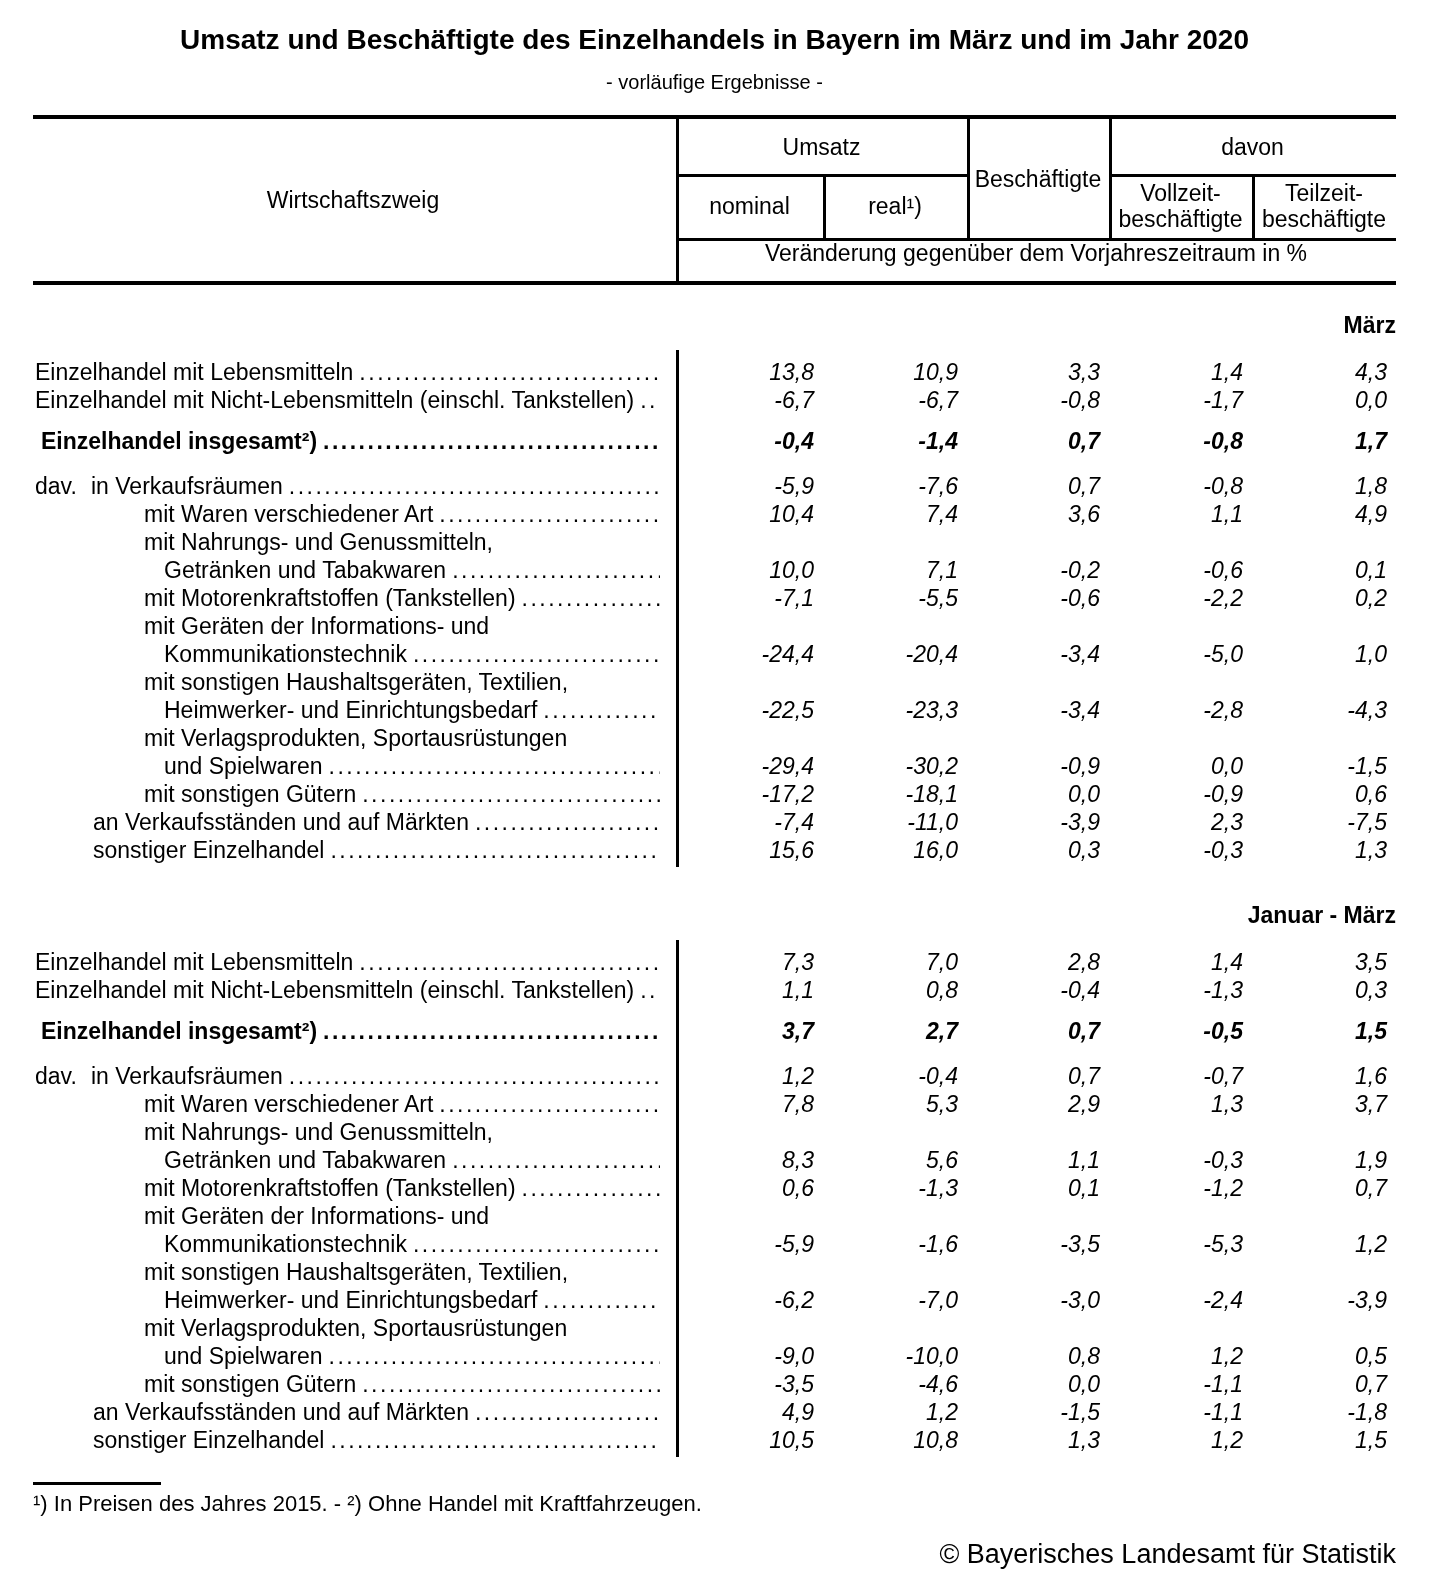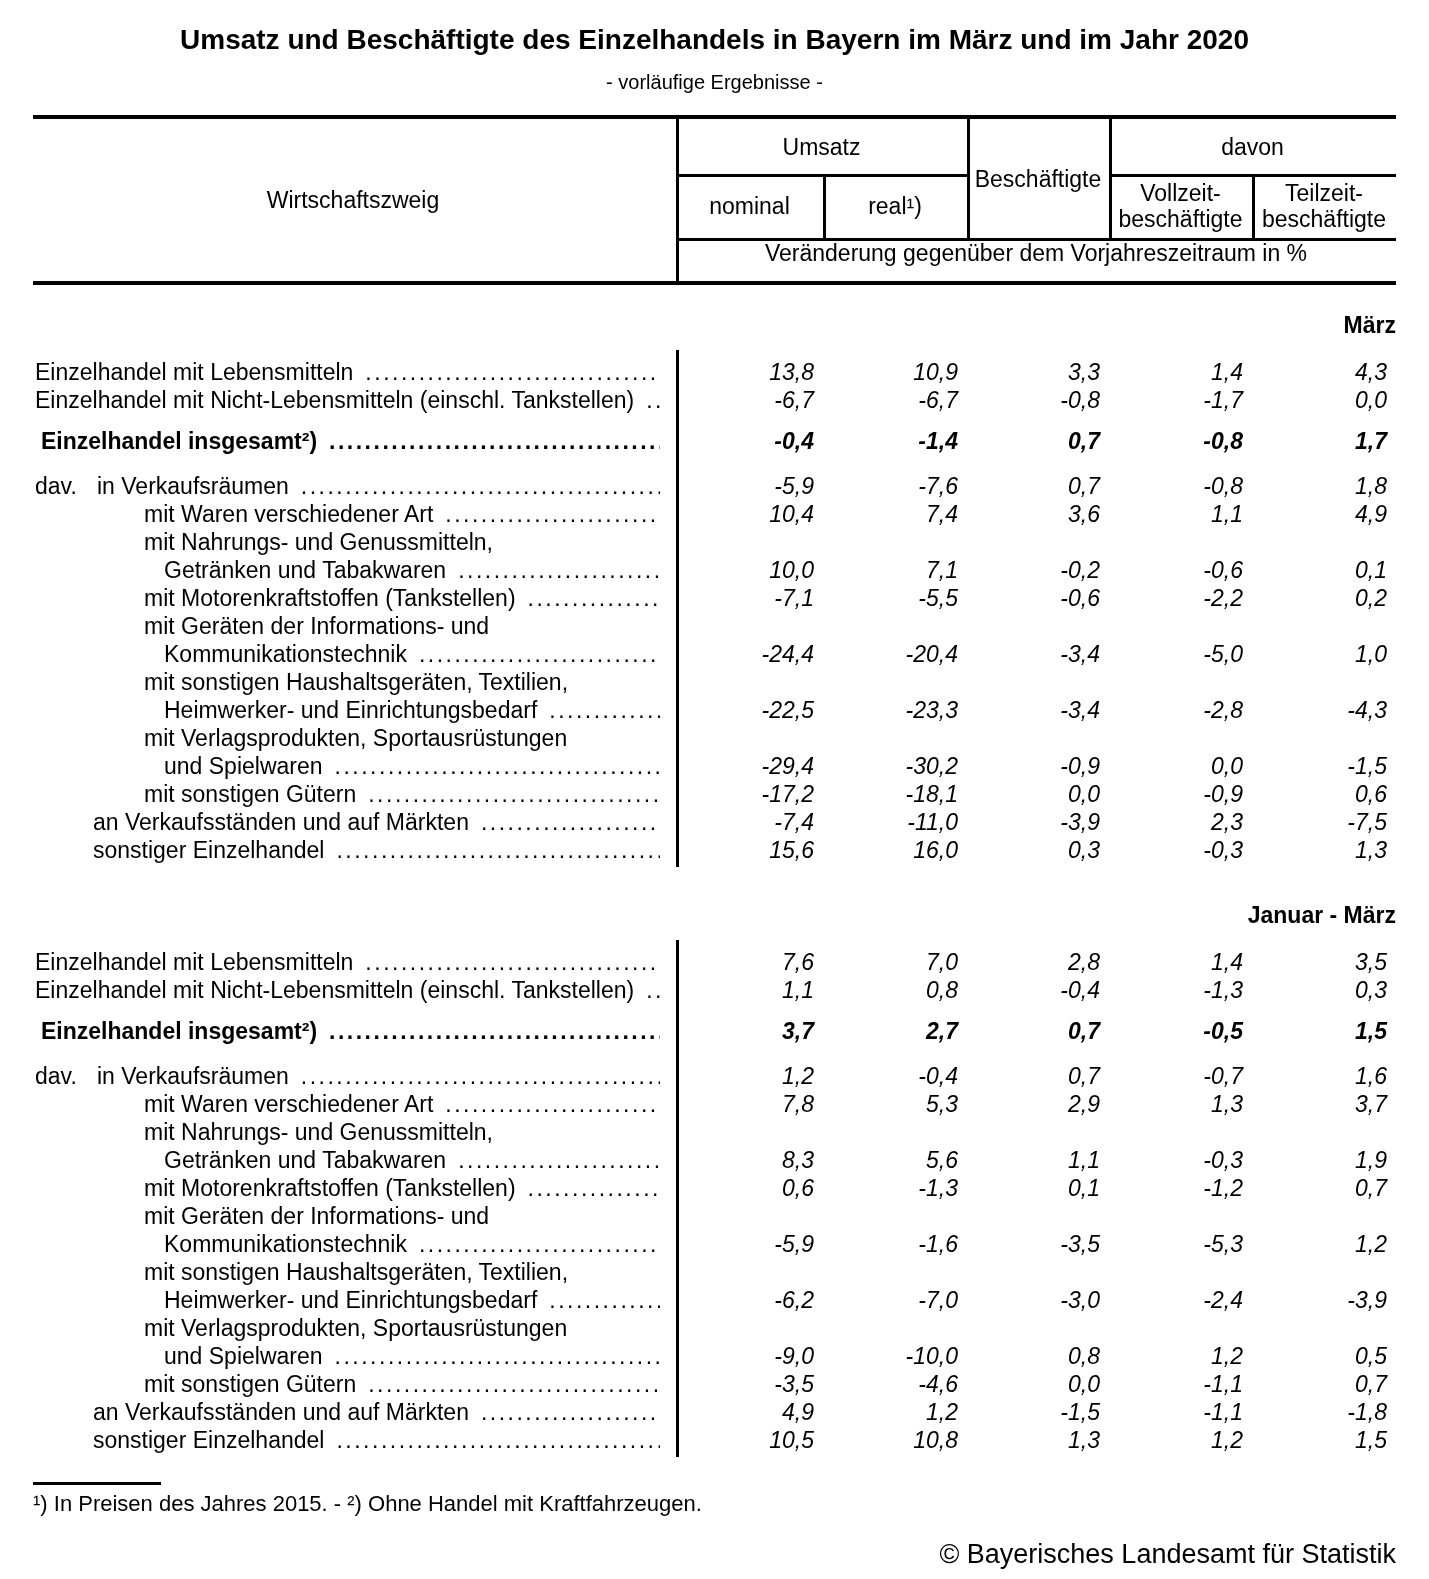--- a/index.html
+++ b/index.html
@@ -40,21 +40,21 @@
   
   .sec-head{text-align:right;font-size:23px;font-weight:bold;line-height:26px;margin-top:27px;}
   .sec-head.second{margin-top:38px;}
   .sec-rows{position:relative;margin-top:20px;}
   .vline{position:absolute;left:643px;top:-8px;bottom:-3px;width:3px;background:#000;}
 
   .trow{display:flex;align-items:flex-end;font-size:23px;line-height:28px;}
   .trow.gapb{margin-top:13px;}
   .trow.gapa{margin-bottom:17px;}
   .lcell{flex:0 0 643px;box-sizing:border-box;padding-right:16px;min-width:0;}
-  .lline{display:flex;align-items:center;gap:6px;}
+  .lline{display:flex;align-items:center;}
   .txt{flex:0 0 auto;white-space:nowrap;}
   .I0{padding-left:2px;}  .II{padding-left:8px;}
   .I1{padding-left:60px;} .I2{padding-left:111px;} .I3{padding-left:131px;}
   .pfx{flex:0 0 56px;padding-left:2px;white-space:nowrap;}
   .dots{flex:1 1 0;min-width:0;overflow:hidden;white-space:nowrap;margin-left:6px;}
   .dots::after{content:"........................................................................................................................";letter-spacing:2.5px;}
   .vcell{box-sizing:border-box;text-align:right;font-style:italic;padding-right:9px;white-space:nowrap;}
   .w1{width:147px;} .w2{width:144px;} .w3{width:142px;} .w4{width:143px;} .w5{width:144px;}
   .trow.bold .txt,.trow.bold .pfx,.trow.bold .dots::after,.trow.bold .vcell{font-weight:bold;}
 
@@ -300,21 +300,21 @@
     <div class="sec-rows">
       <div class="vline"></div>
 
       <div class="trow">
           <div class="lcell">
             <div class="lline">
               <span class="txt I0">Einzelhandel mit Lebensmitteln</span>
               <span class="dots"></span>
             </div>
           </div>
-          <div class="vcell w1">7,6</div>
+          <div class="vcell w1">7,3</div>
           <div class="vcell w2">7,0</div>
           <div class="vcell w3">2,8</div>
           <div class="vcell w4">1,4</div>
           <div class="vcell w5">3,5</div>
         </div>
 
       <div class="trow">
           <div class="lcell">
             <div class="lline">
               <span class="txt I0">Einzelhandel mit Nicht-Lebensmitteln (einschl. Tankstellen)</span>

